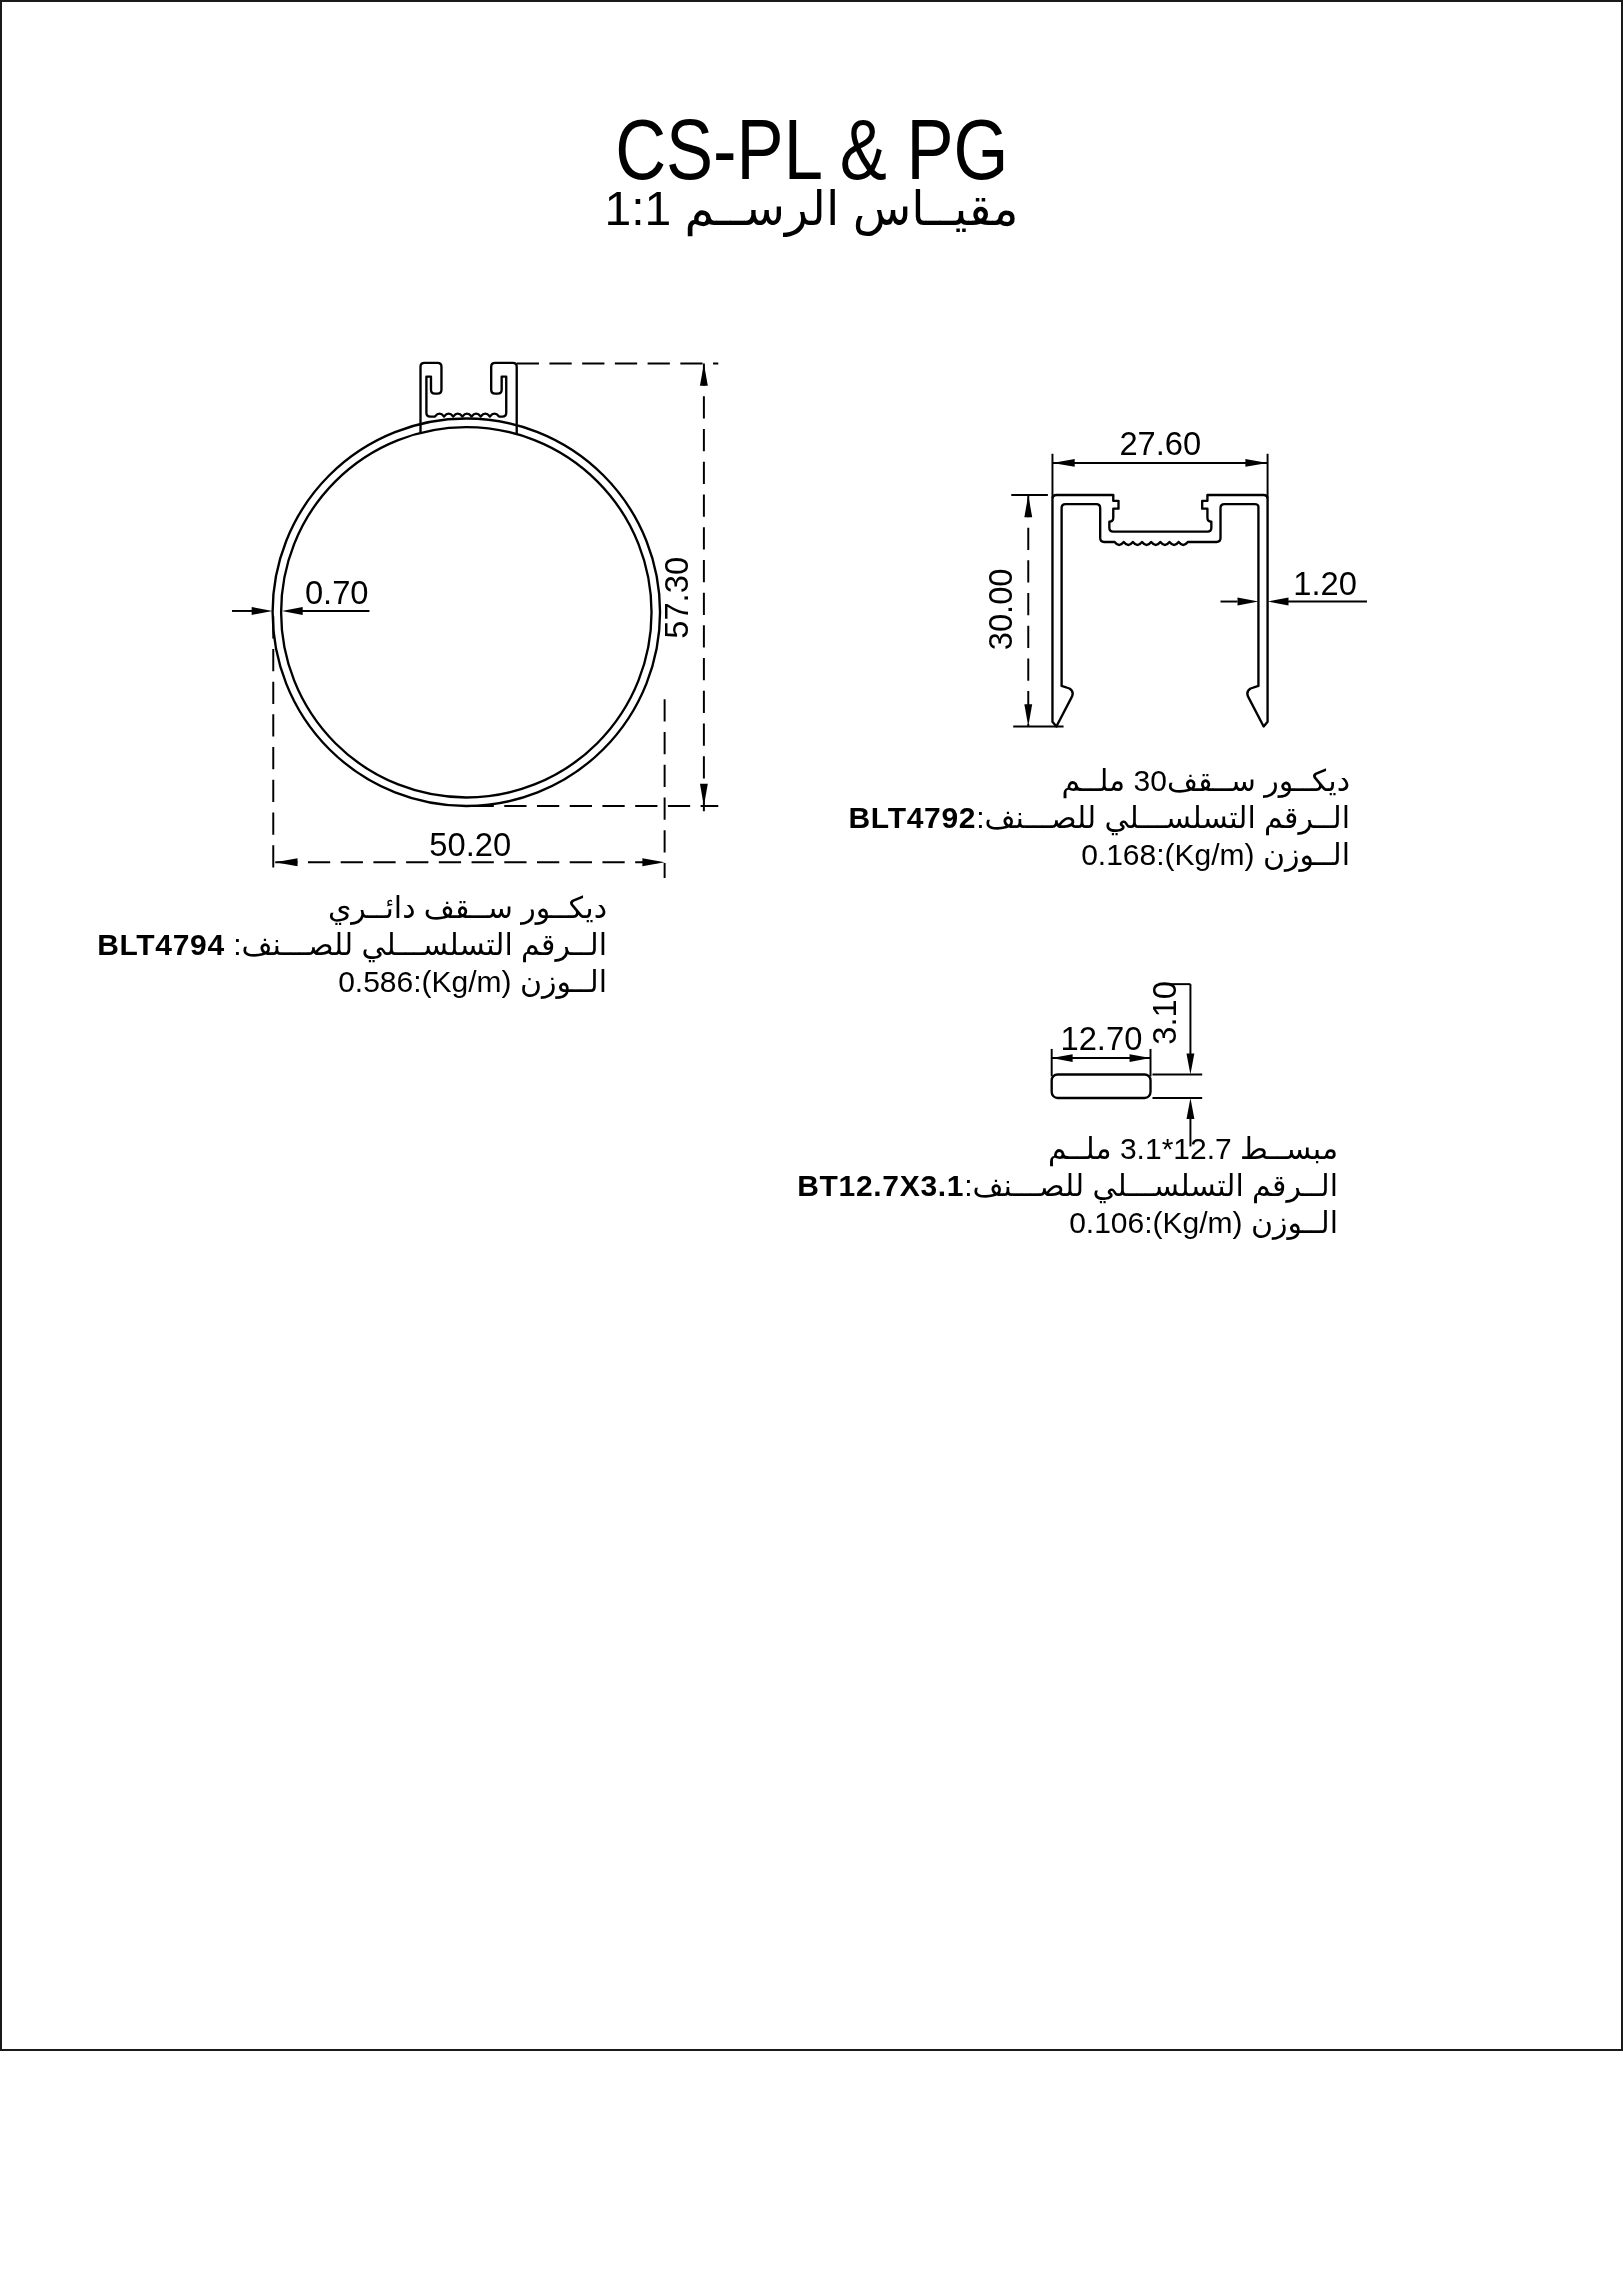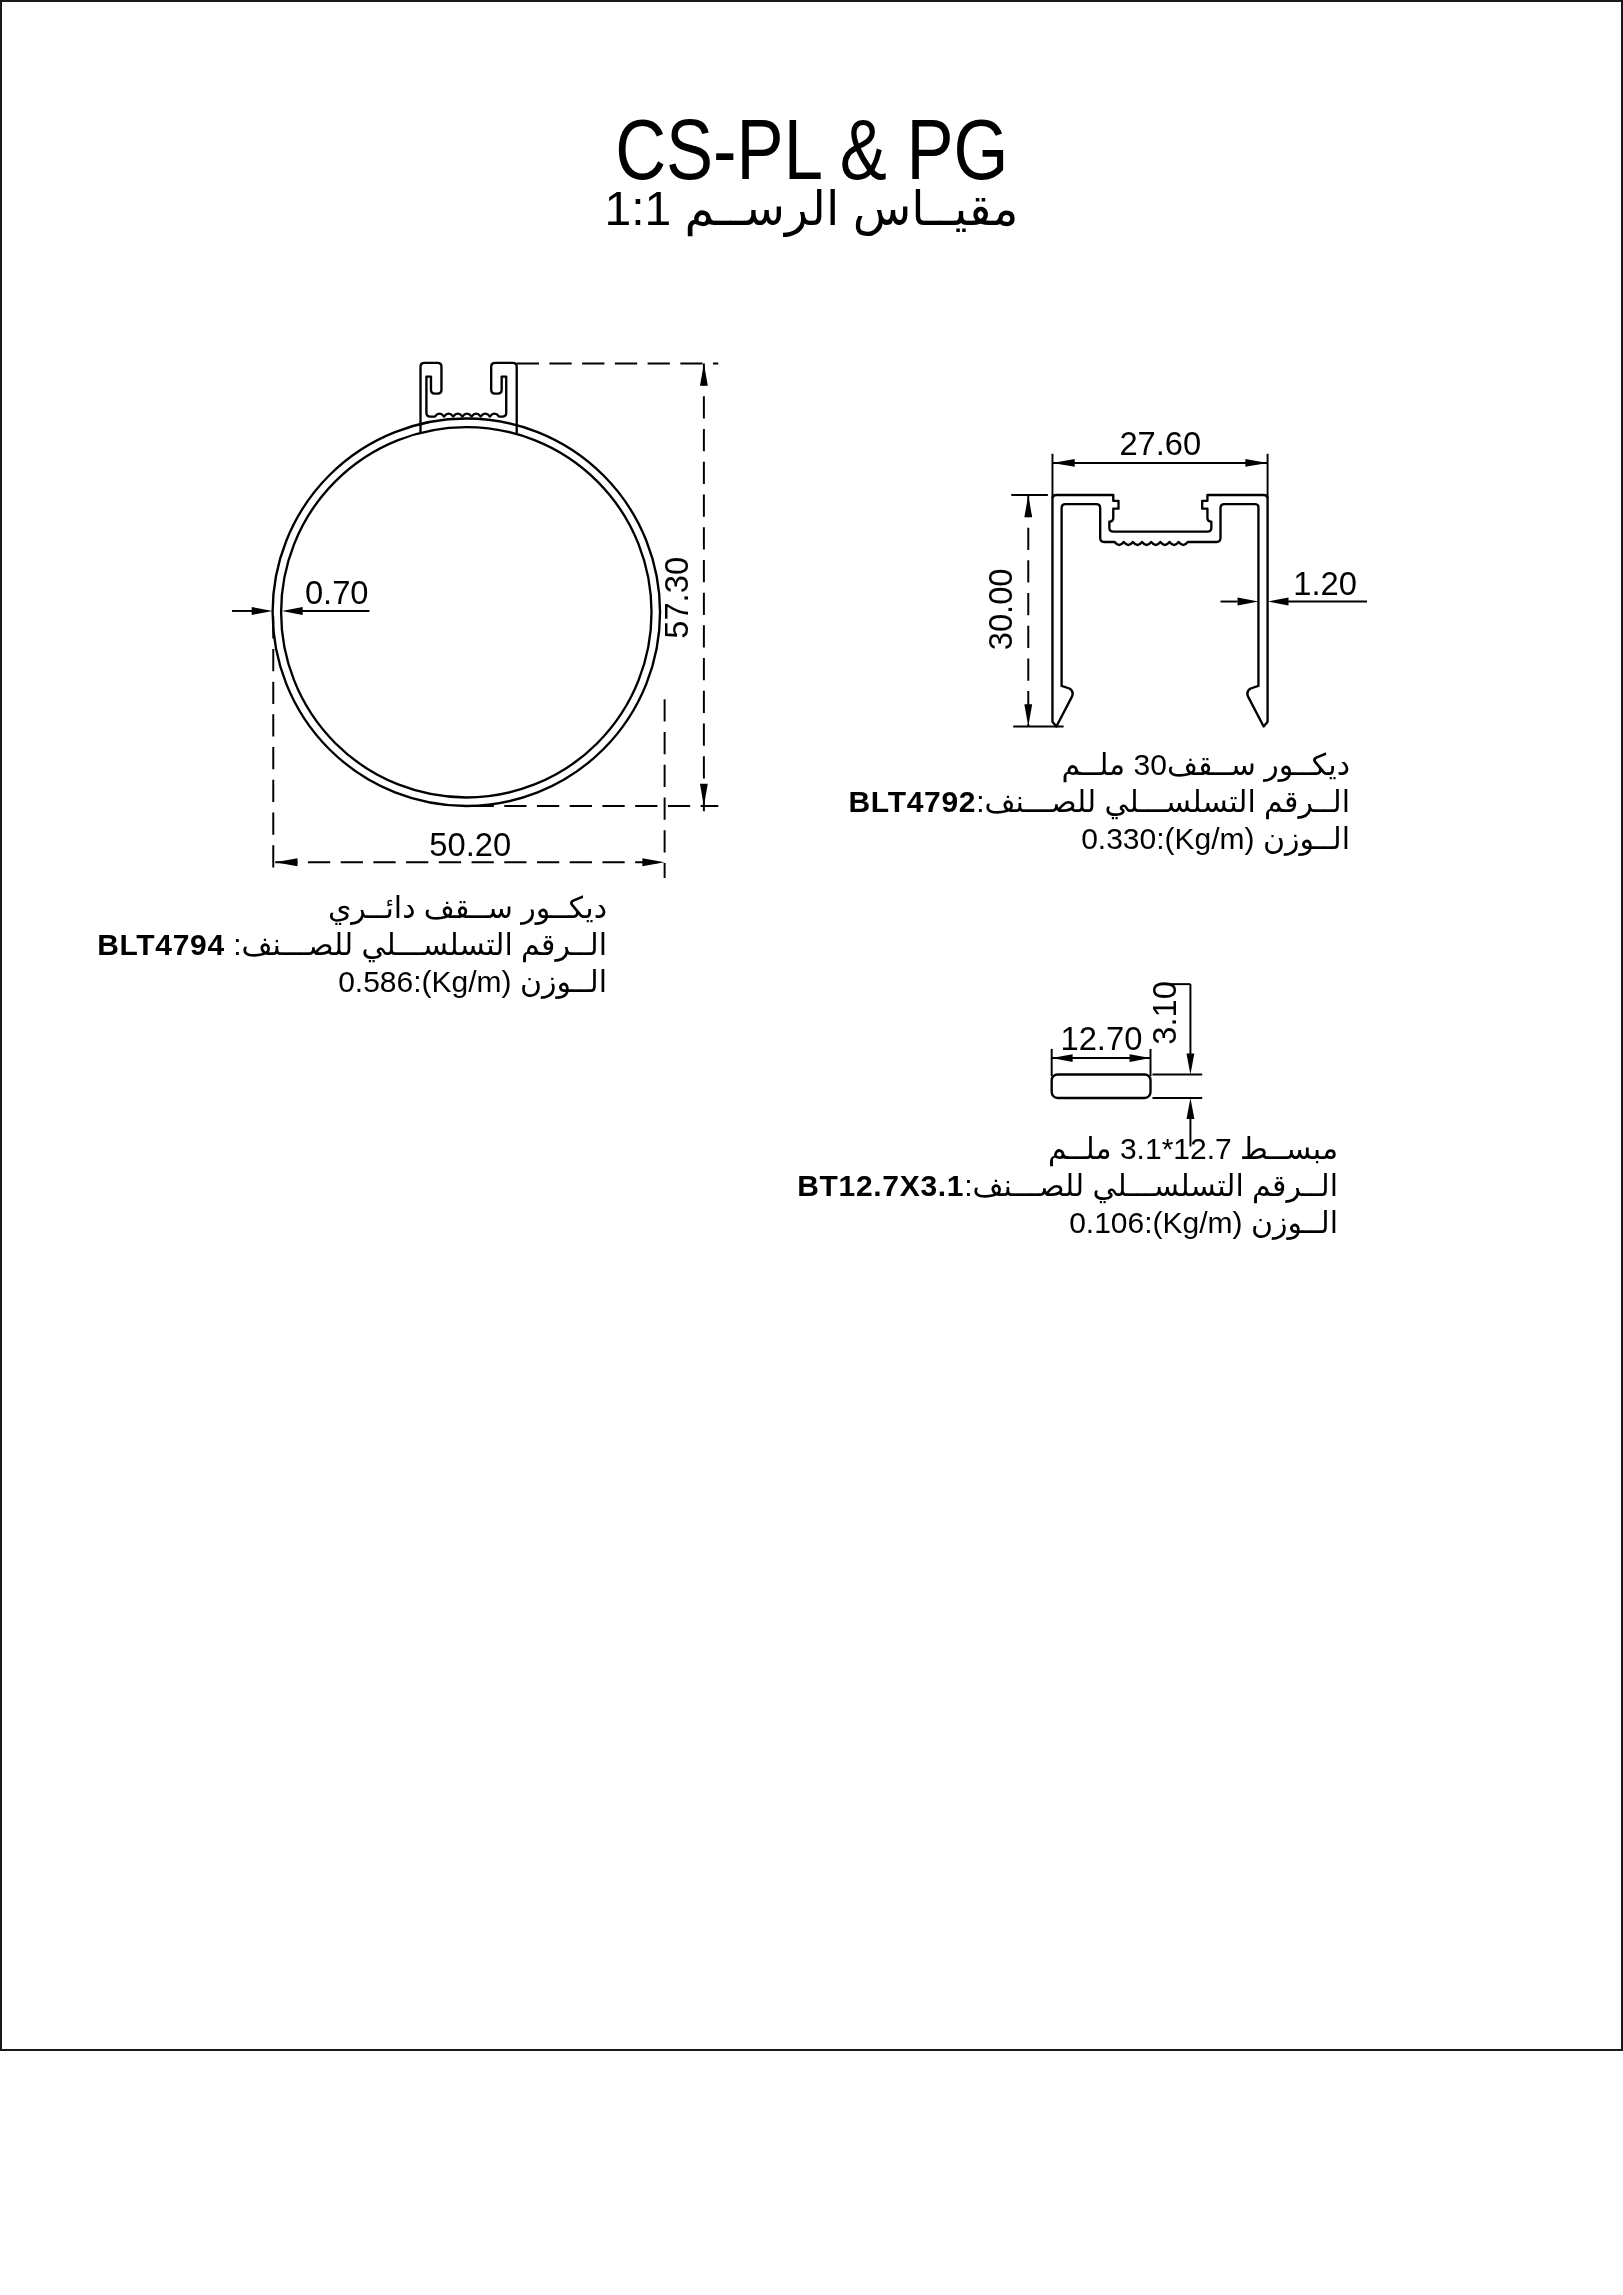--- a/index.html
+++ b/index.html
@@ -120,24 +120,24 @@
     </g>
     <g>
       <path class="thin" d="M1862,916 H1888"></path>
       <polygon class="ah" points="1920,916 1888,910 1888,922"></polygon>
       <polygon class="ah" points="1934,916 1966,910 1966,922"></polygon>
       <path class="thin" d="M1962,916 H2086"></path>
       <text class="dimtxt" x="2022" y="906" text-anchor="middle">1.20</text>
     </g>
   </svg>
 
-  <div class="caption" style="top:744px;right:271px;">
+  <div class="caption" style="top:760px;right:271px;">
     <div>ديكــور ســقف30 ملــم</div>
     <div><span>الــرقم التسلســـلي للصـــنف</span><span>:</span><span class="serial" dir="ltr">BLT4792</span></div>
-    <div><span>الــوزن</span> <span dir="ltr">(Kg/m)</span><span>:</span><span>0.330</span></div>
+    <div><span>الــوزن</span> <span dir="ltr">(Kg/m)</span><span>:</span><span>0.168</span></div>
   </div>
 
   <svg style="left:962px;top:935px;" width="445" height="216" viewBox="1470 1430 680 330">
     <g>
       <rect class="profile" x="1604" y="1640" width="151" height="36" rx="9" ry="9"></rect>
     </g>
     <g>
       <path class="thin" d="M1604,1601 V1643"></path>
       <path class="thin" d="M1755,1601 V1643"></path>
       <path class="thin" d="M1604,1615 H1755"></path>

